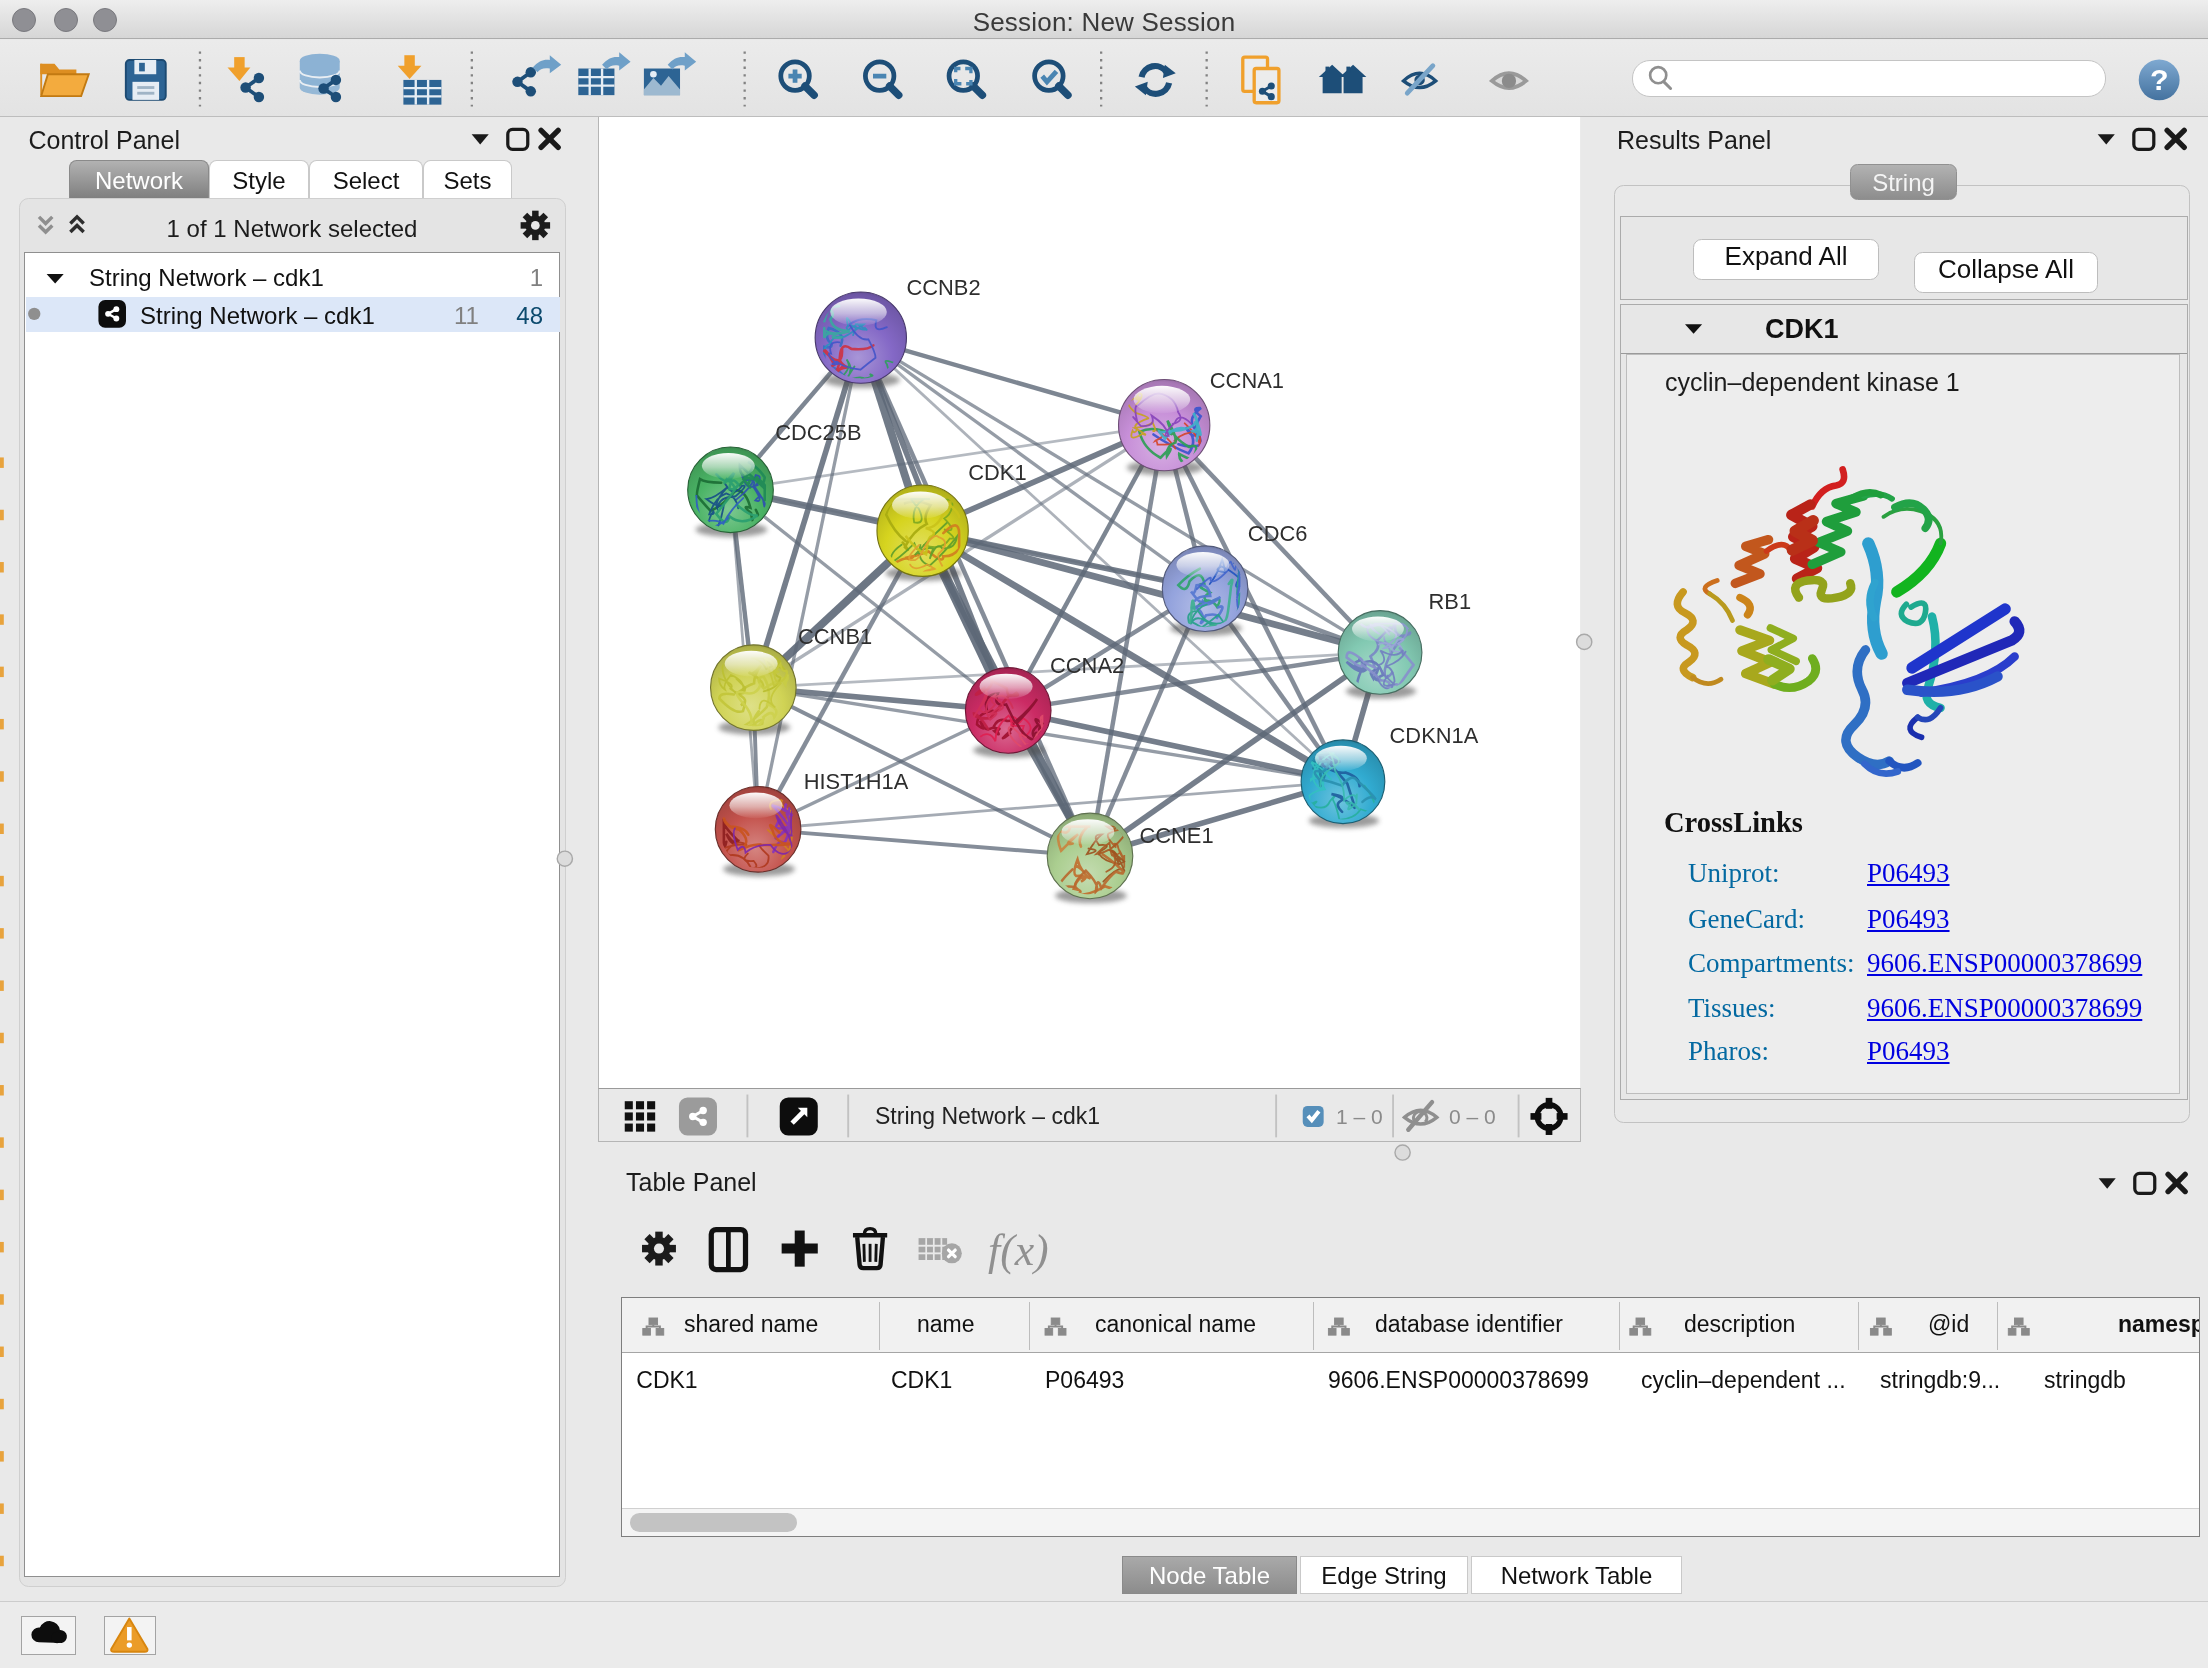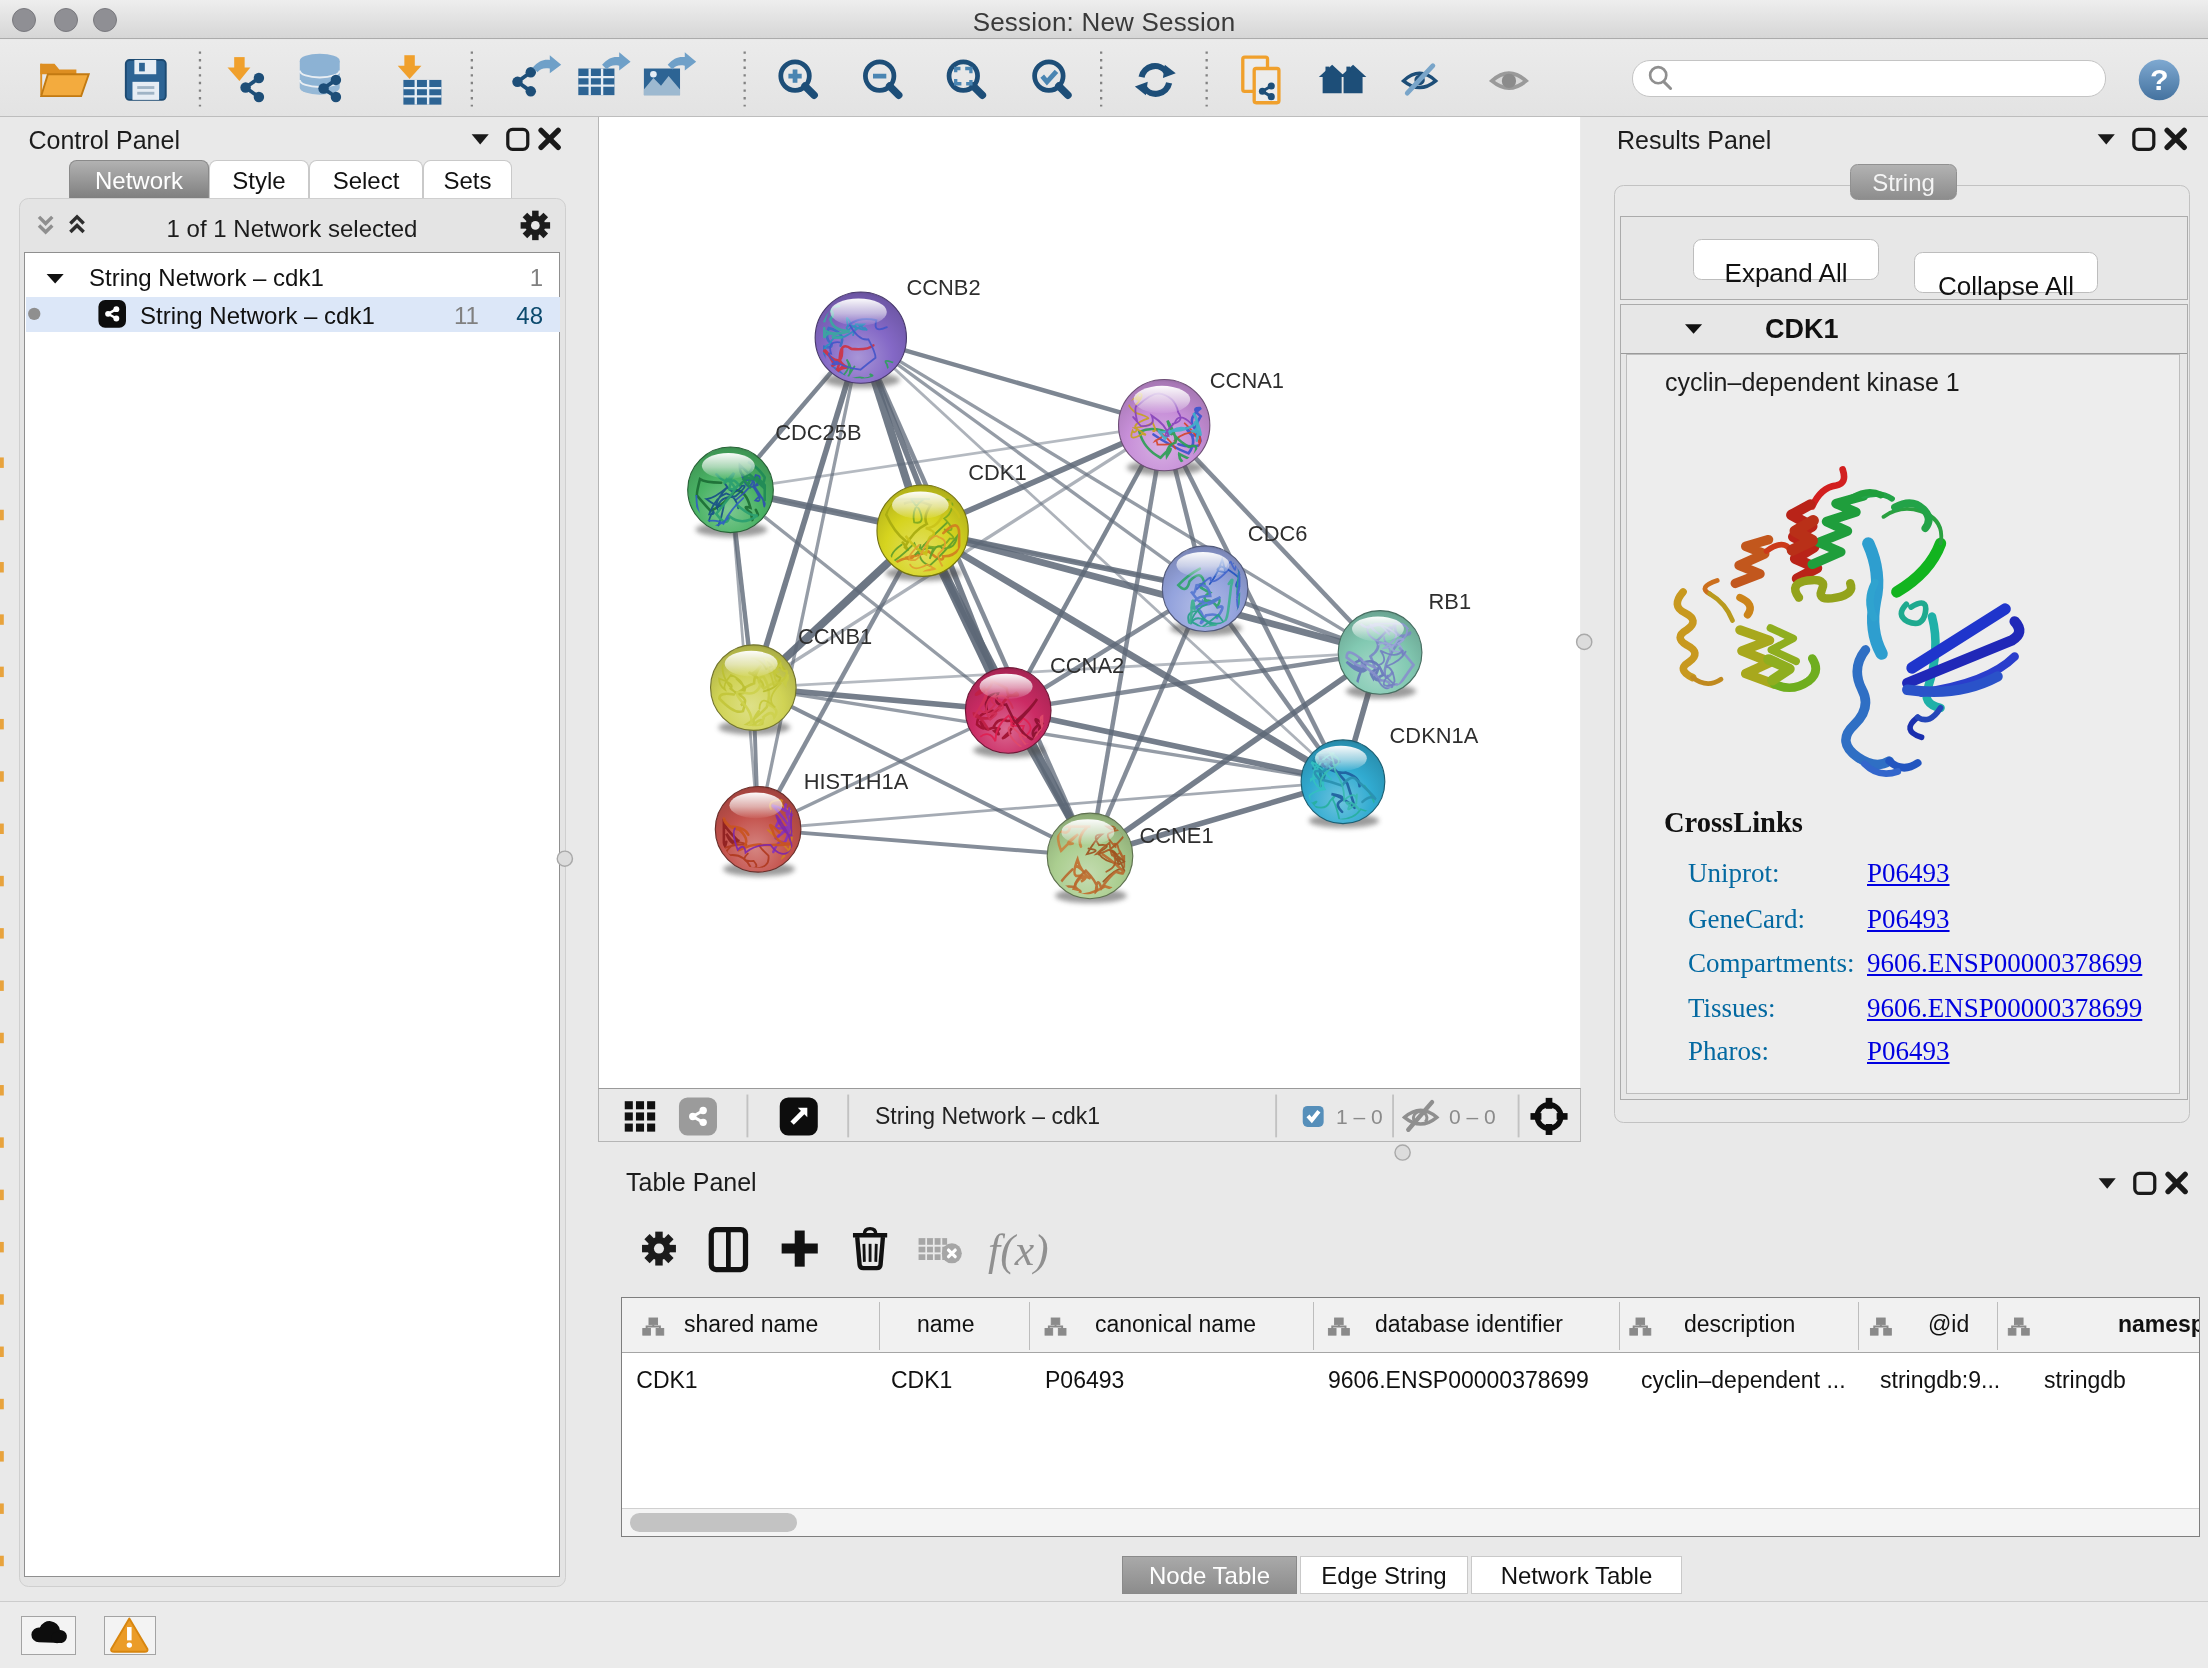--- a/index.html
+++ b/index.html
@@ -39,21 +39,21 @@
   #cb-n1 { left:1336px; top:1105px; font-size:21px; color:#8a8a8a; }
   #cb-n2 { left:1449px; top:1105px; font-size:21px; color:#8a8a8a; }
   
   #rp-title { left:1617px; top:126px; font-size:25px; color:#1c1c1c; }
   #rp-outer { left:1614px; top:185px; width:576px; height:938px; background:#e9e9e9;
     border:1px solid #c2c2c2; border-radius:9.5px; }
   #rp-tab { left:1850px; top:164px; width:107px; height:36px; background:linear-gradient(#b2b2b2,#8d8d8d);
     border:1px solid #919191; border-radius:7.6px; color:#f4f4f4; font-size:24px; text-align:center; padding-top:3.8px; }
   #rp-boxA { left:1620px; top:216px; width:568px; height:84px; border:1px solid #ababab; background:#e7e7e7; }
   .rbtn { position:absolute; height:41px; background:#fff; border:1px solid #bdbdbd; border-radius:8.6px;
-    font-size:26px; color:#111; text-align:center; padding-top:18px; }
+    font-size:26px; color:#111; text-align:center; padding-top:1px; }
   #rp-boxB { left:1620px; top:304px; width:568px; height:796px; border:1px solid #ababab; background:#e7e7e7; }
   #rp-cdk1row { left:1621px; top:300px; width:566px; height:54px; border-bottom:1px solid #9a9a9a; }
   #rp-cdk1 { left:1765px; top:314px; font-size:27px; font-weight:bold; color:#111; }
   #rp-inner { left:1626px; top:354px; width:554px; height:740px; background:#ededed; border:1px solid #bdbdbd; }
   #rp-desc { left:1665px; top:368px; font-size:25px; color:#1c1c1c; }
   #crosslinks { left:1664px; top:807px; font-family:"Liberation Serif",serif; font-size:28.5px; font-weight:bold; color:#111; }
   .clrow { position:absolute; left:1688px; font-family:"Liberation Serif",serif; font-size:27px; color:#0369a1; }
   .cllink { position:absolute; left:1867px; font-family:"Liberation Serif",serif; font-size:27px; color:#0000e0; text-decoration:underline; }
   #tp-title { left:626px; top:1168px; font-size:25px; color:#1c1c1c; }
   #tp-table { overflow:hidden; left:621px; top:1297px; width:1579px; height:240px; background:#fff; border:1.9px solid #7e7e7e; }

